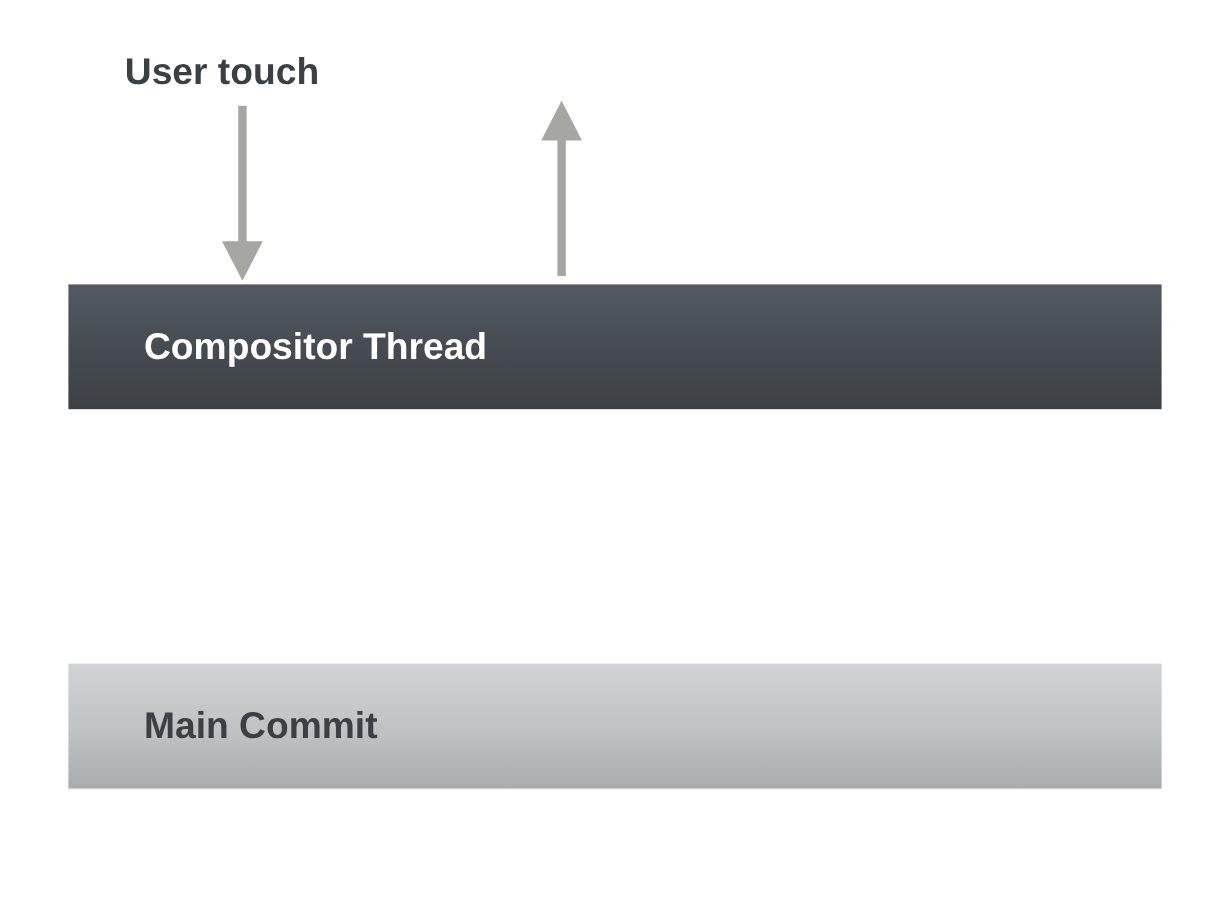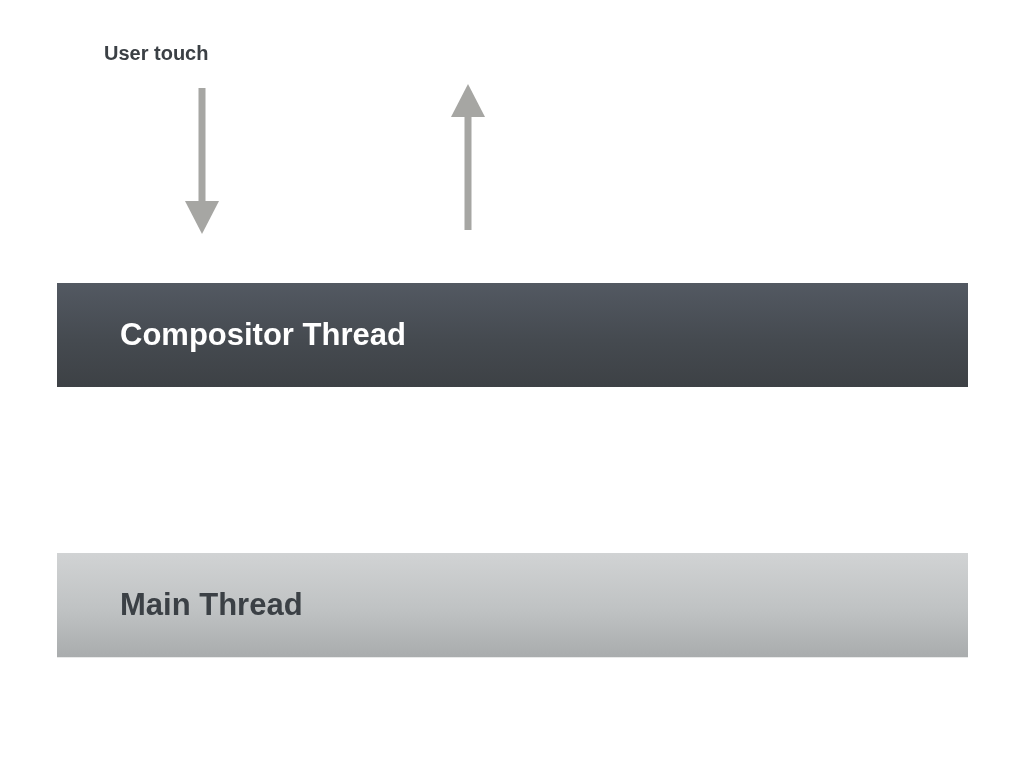--- a/index.html
+++ b/index.html
@@ -11,21 +11,21 @@
     position: relative;
     width: 1024px;
     height: 768px;
     background: #ffffff;
     overflow: hidden;
     font-family: "Liberation Sans", sans-serif;
   }
   .top-label {
     position: absolute;
     top: 42px;
-    font-size: 20px;
+    font-size: 31px;
     font-weight: 700;
     color: #3b4045;
     letter-spacing: 0px;
     white-space: nowrap;
   }
   #label-user-touch { left: 104px; }
   #label-commit-gpu { left: 333px; }
 
   .arrow-svg {
     position: absolute;
@@ -45,21 +45,20 @@
     box-sizing: border-box;
     padding-left: 63px;
     font-size: 31px;
     font-weight: 700;
     white-space: nowrap;
   }
   #bar-compositor {
     top: 237px;
     background: linear-gradient(to bottom, #535962 0%, #454a50 55%, #3d4145 100%);
     color: #ffffff;
-    margin-top: 46px;
   }
   #bar-main {
     top: 553px;
     background: linear-gradient(to bottom, #d1d3d4 0%, #bfc2c3 55%, #a9acad 100%);
     color: #3b4045;
     box-shadow: 0 1px 0 #e8e9e9;
   }
 </style>
 </head>
 <body>
@@ -77,16 +76,16 @@
   <svg id="arrow-up" class="arrow-svg" viewBox="0 0 36 146" aria-hidden="true">
     <polygon points="18,0 1,33 35,33" fill="#a6a6a3"></polygon>
     <rect x="14.5" y="30" width="7" height="116" fill="#a6a6a3"></rect>
   </svg>
 
   <div id="bar-compositor" class="thread-bar">
     <span>Compositor Thread</span>
   </div>
 
   <div id="bar-main" class="thread-bar">
-    <span>Main Thread</span>
+    <span>Main Commit</span>
   </div>
 
 </div>
 
 </body></html>

